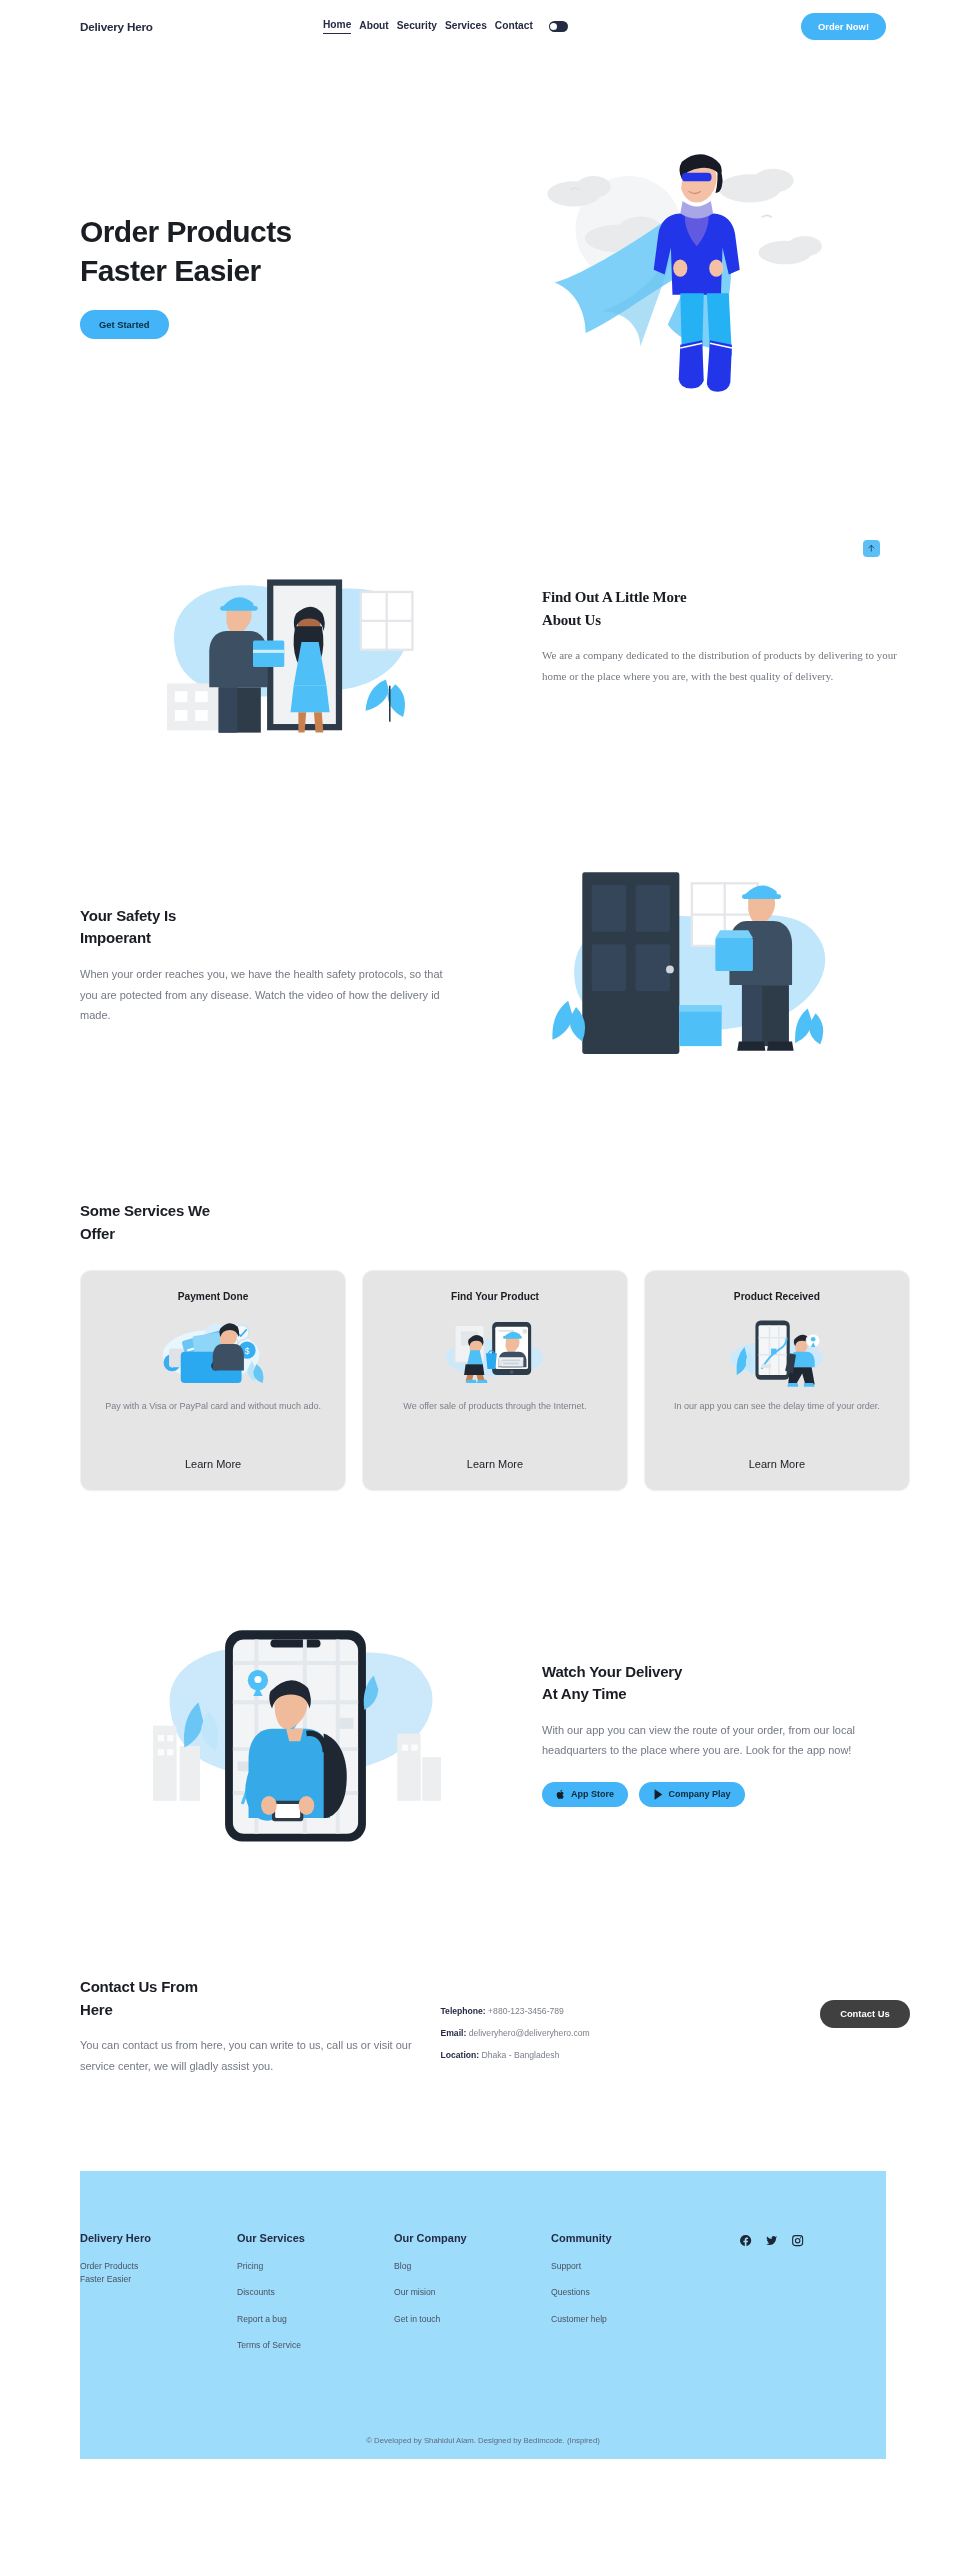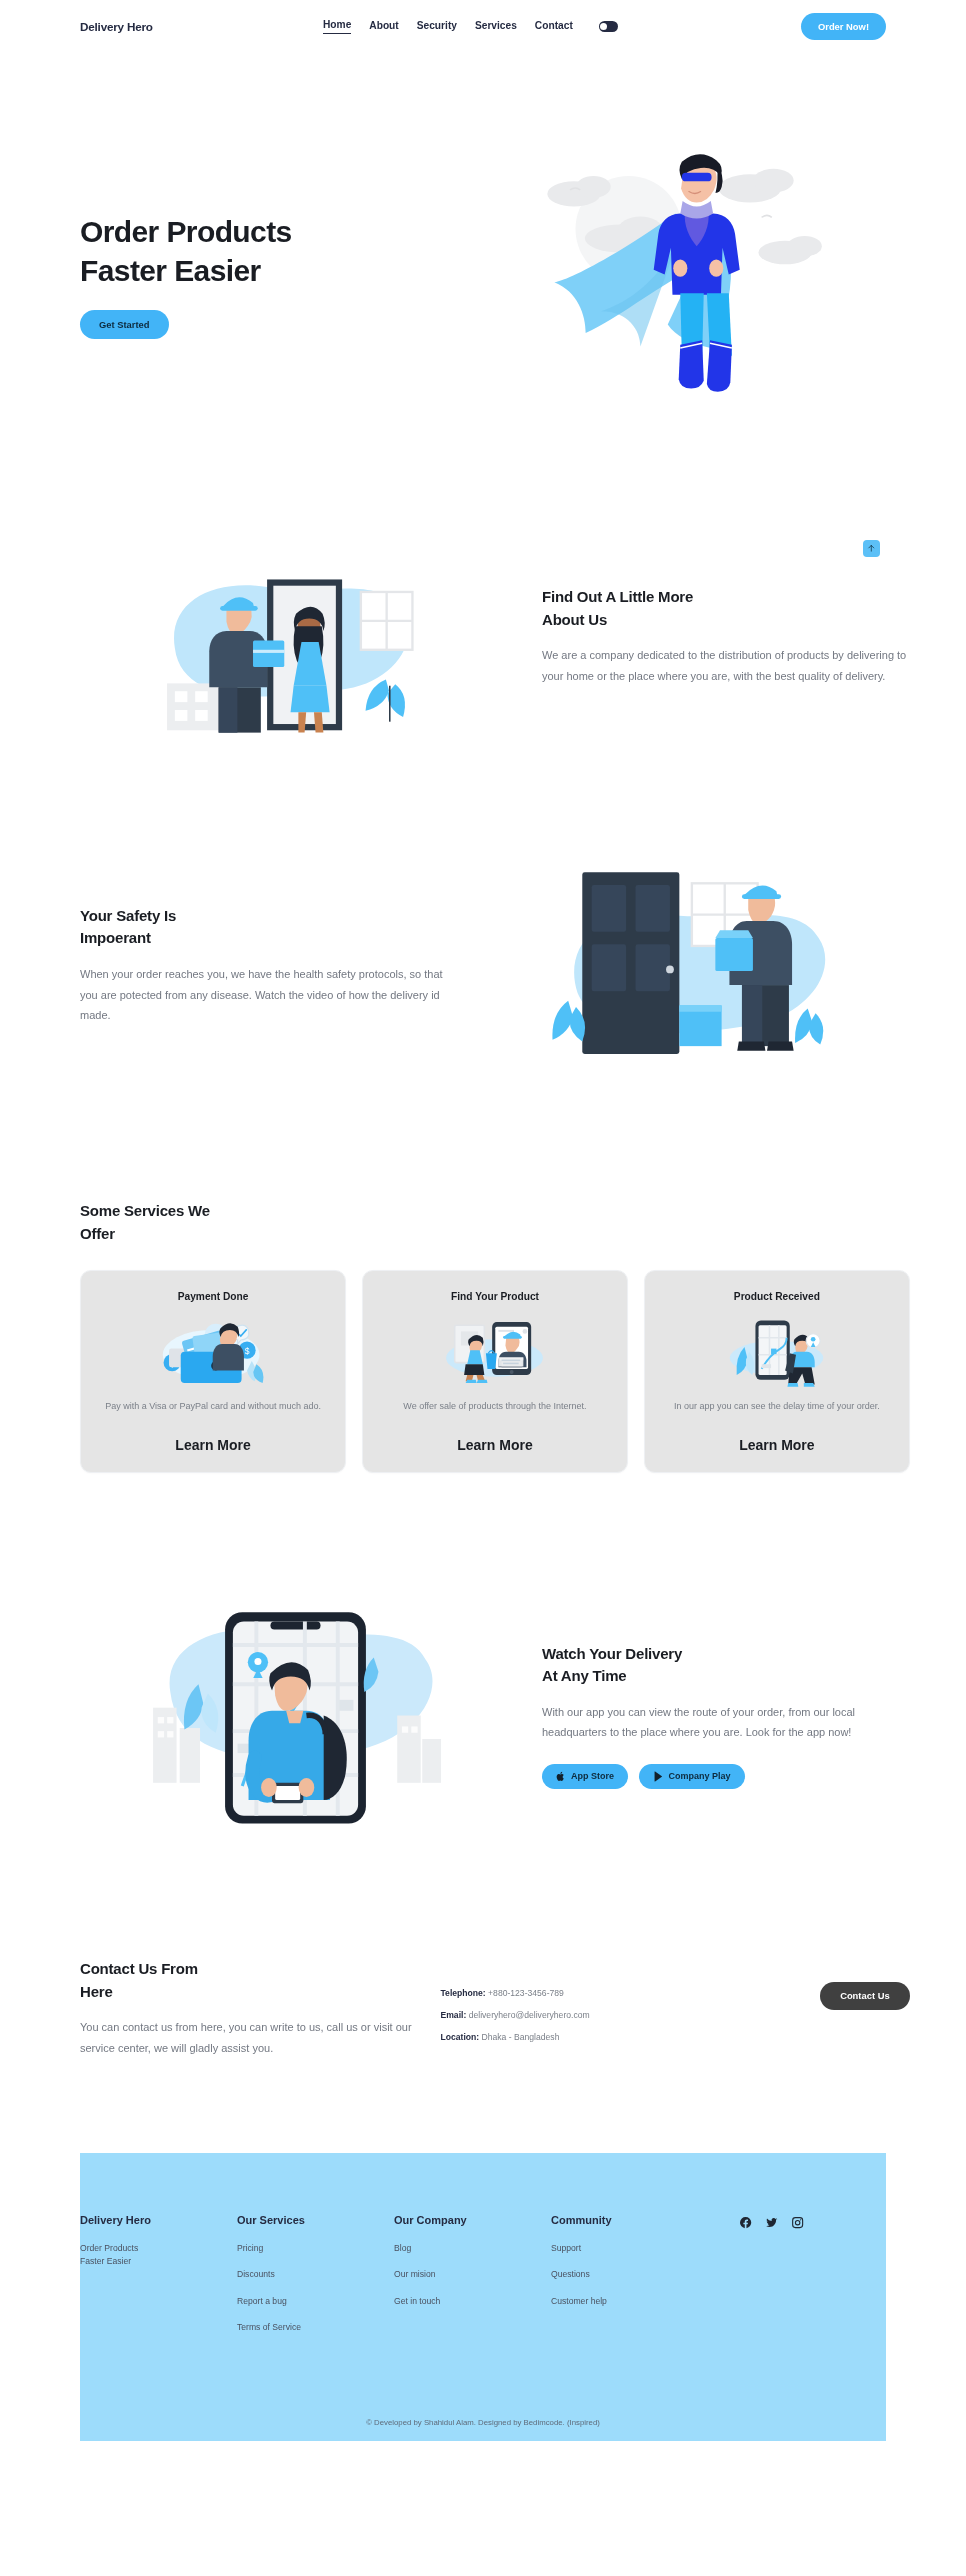--- a/index.html
+++ b/index.html
@@ -34,21 +34,21 @@
     font-weight: 700;
     letter-spacing: -0.2px;
     color: #252b42;
     flex: 0 0 auto;
   }
   .nav-links {
     position: absolute;
     left: 243px;
     display: flex;
     align-items: center;
-    gap: 18px;
+    gap: 8px;
     justify-content: space-between;
   }
   .nav-link {
     font-size: 10.2px;
     font-weight: 700;
     color: #252b42;
     text-decoration: none;
     padding-bottom: 2.3px;
     white-space: nowrap;
     cursor: pointer;
@@ -162,21 +162,21 @@
     letter-spacing: -0.2px;
     color: #1a1d23;
   }
   p.sec-body {
     margin-top: 14px;
     font-size: 11px;
     line-height: 1.9;
     color: #737882;
   }
 
-  #about { padding-top: 102px; }
+  #about { padding-top: 102px; font-family: Liberation Serif, serif; }
   #safety { padding-top: 110px; }
 
   
   #services { padding-top: 121px; }
   .svc-head { font-size: 15px; line-height: 1.5; font-weight: 800; color: #1a1d23; letter-spacing: -0.2px; }
   .cards {
     margin-top: 25px;
     display: flex;
     gap: 15.7px;
   }
@@ -196,23 +196,23 @@
   }
   .card .art { height: 78px; display: flex; align-items: center; justify-content: center; margin: 11px 0 7.8px; }
   .card p {
     font-size: 9px;
     line-height: 1.75;
     color: #7b8089;
     min-height: 31px;
   }
   .card .more {
     display: inline-block;
-    margin-top: 7px;
-    font-size: 14px;
-    font-weight: 700;
+    margin-top: 28px;
+    font-size: 11px;
+    font-weight: 400;
     color: #1a1d23;
     text-decoration: none;
     cursor: pointer;
   }
 
   
   #app { padding-top: 117px; }
   .store-row { margin-top: 20.4px; display: flex; gap: 11px; }
   .store-btn {
     background: #42b4f7;

